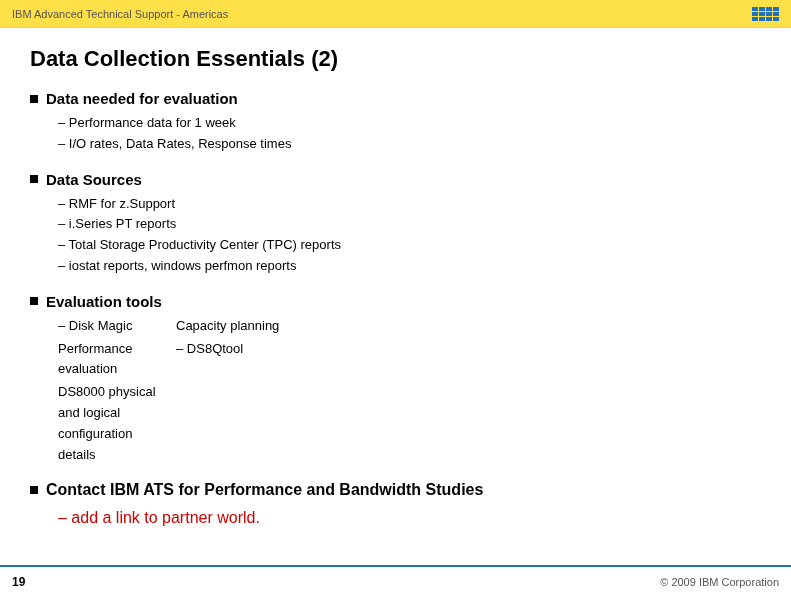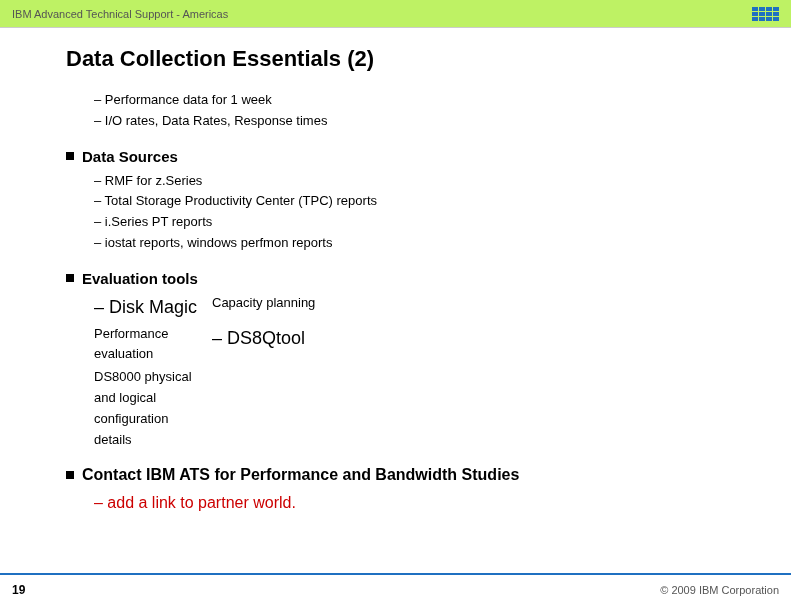--- a/index.html
+++ b/index.html
@@ -8,21 +8,21 @@
       font-family: Arial, Helvetica, sans-serif;
       background: #fff;
       width: 791px;
       height: 609px;
       overflow: hidden;
       position: relative;
     }
 
     
     .top-bar {
-      background: #bef264;
+      background: #fde047;
       border-bottom: 1px solid #ccc;
       display: flex;
       align-items: center;
       justify-content: space-between;
       padding: 4px 12px;
       height: 28px;
     }
 
     .top-bar-title {
       font-size: 11px;
@@ -39,21 +39,20 @@
     .ibm-logo-bar {
       height: 4px;
       background: #1f70c1;
     }
 
     
     .main-content {
       padding: 18px 30px 10px 30px;
       height: calc(609px - 28px - 32px);
       overflow: hidden;
-      margin-left: 36px;
     }
 
     .page-title {
       font-size: 22px;
       font-weight: bold;
       color: #000;
       margin-bottom: 18px;
     }
 
     .section {
@@ -95,21 +94,21 @@
 
     
     .tools-grid {
       display: grid;
       grid-template-columns: 110px 1fr;
       gap: 2px 8px;
       margin-left: 28px;
     }
 
     .tool-name {
-      font-size: 18px;
+      font-size: 13px;
       color: #000;
       line-height: 1.6;
     }
 
     .tool-name::before {
       content: "– ";
     }
 
     .tool-desc {
       font-size: 13px;
@@ -132,21 +131,21 @@
       line-height: 1.6;
     }
 
     .contact-link::before {
       content: "– ";
     }
 
     
     .bottom-bar {
       position: absolute;
-      bottom: 4px;
+      bottom: 12px;
       left: 0;
       right: 0;
       height: 32px;
       border-top: 2px solid #1f70c1;
       display: flex;
       align-items: center;
       justify-content: space-between;
       padding: 0 12px;
       background: #fff;
     }
@@ -184,35 +183,39 @@
     <div class="ibm-logo-bar"></div>
     <div class="ibm-logo-bar"></div>
   </div>
 </div>
 
 <div class="main-content">
 
   <div class="page-title">Data Collection Essentials  (2)</div>
 
   <div class="section">
+    <div class="section-header">
+      <span class="section-bullet"></span>
+      <span>Data needed for evaluation</span>
+    </div>
     <div class="bullet-items">
       <div class="bullet-item">Performance data for 1 week</div>
       <div class="bullet-item">I/O rates, Data Rates, Response times</div>
     </div>
   </div>
 
   <div class="section">
     <div class="section-header">
       <span class="section-bullet"></span>
       <span>Data Sources</span>
     </div>
     <div class="bullet-items">
-      <div class="bullet-item">RMF for z.Series</div>
+      <div class="bullet-item">RMF for z.Support</div>
+      <div class="bullet-item">i.Series PT reports</div>
       <div class="bullet-item">Total Storage Productivity Center (TPC) reports</div>
-      <div class="bullet-item">i.Series PT reports</div>
       <div class="bullet-item">iostat reports, windows perfmon reports</div>
     </div>
   </div>
 
   <div class="section">
     <div class="section-header">
       <span class="section-bullet"></span>
       <span>Evaluation tools</span>
     </div>
     <div class="tools-grid">

